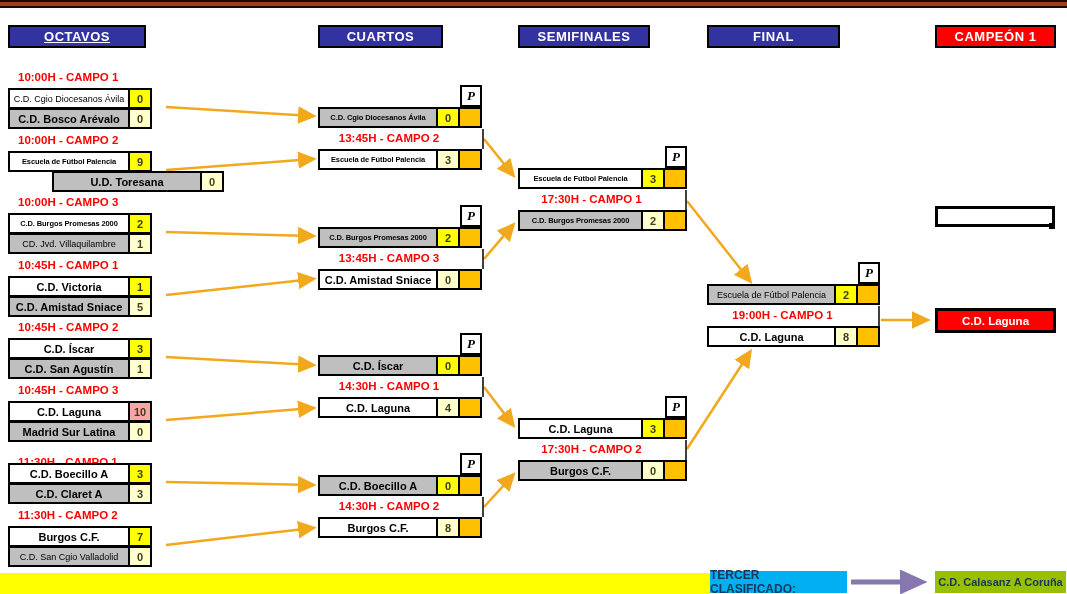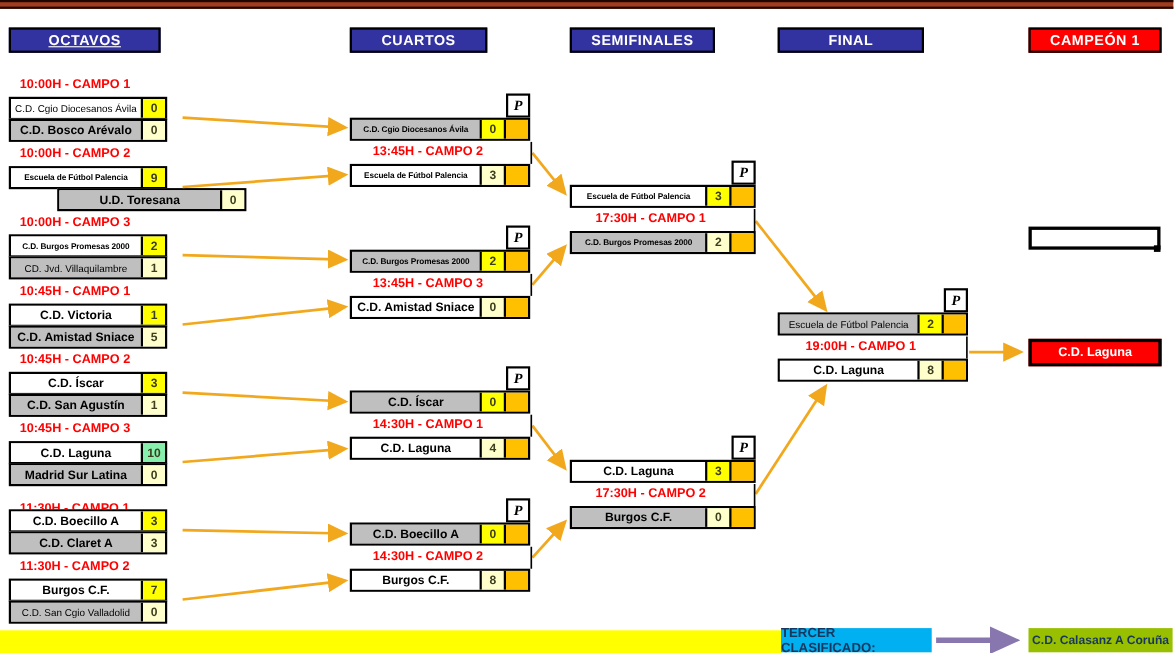--- a/index.html
+++ b/index.html
@@ -105,21 +105,21 @@
         </div>
         <div class="trow" style="left: 8px; top: 358px; width: 144px; height: 21px;">
           <div class="tname bold" style="background: rgb(191, 191, 191);">C.D. San Agustín</div>
           <div class="score" style="background: rgb(255, 255, 204);">1</div>
         </div>
       </div>
       <div>
         <div class="timelbl" style="left: 8px; top: 380px; width: 144px; height: 20px; padding-left: 10px;">10:45H - CAMPO 3</div>
         <div class="trow" style="left: 8px; top: 401px; width: 144px; height: 21px;">
           <div class="tname bold" style="background: rgb(255, 255, 255);">C.D. Laguna</div>
-          <div class="score" style="background: #86efac;">10</div>
+          <div class="score" style="background: #fca5a5;">10</div>
         </div>
         <div class="trow" style="left: 8px; top: 421px; width: 144px; height: 21px;">
           <div class="tname bold" style="background: rgb(191, 191, 191);">Madrid Sur Latina</div>
           <div class="score" style="background: rgb(255, 255, 204);">0</div>
         </div>
       </div>
       <div>
         <div class="timelbl" style="left: 8px; top: 435px; width: 144px; height: 20px; padding-left: 10px; margin-top: 17px;">11:30H - CAMPO 1</div>
         <div class="trow" style="left: 8px; top: 463px; width: 144px; height: 21px;">
           <div class="tname bold" style="background: rgb(255, 255, 255);">C.D. Boecillo A</div>

